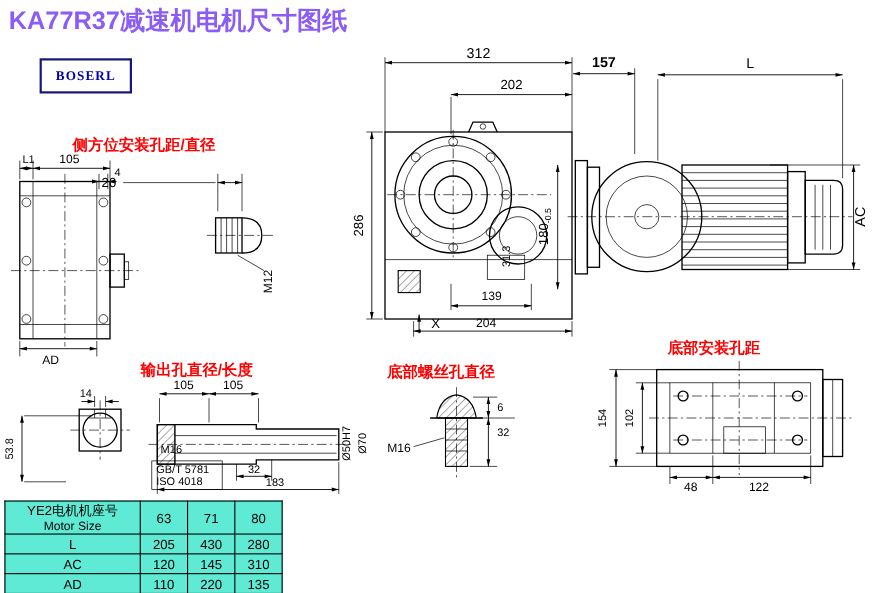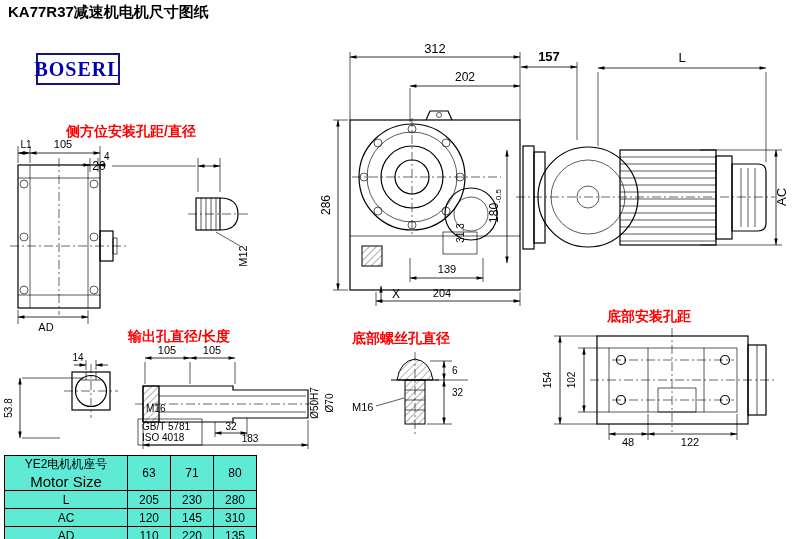--- a/index.html
+++ b/index.html
@@ -1,39 +1,39 @@
 <!DOCTYPE html>
 <html><head>
 <meta charset="utf-8">
 <style>
   html,body{margin:0;padding:0;}
   body{width:800px;height:539px;background:#ffffff;position:relative;overflow:hidden;
        font-family:"Liberation Sans",sans-serif;}
   .page{position:absolute;inset:0;background:#fff;}
-  .title{position:absolute;left:8px;top:3px;font-size:15px;font-weight:bold;color:#000000;
+  .title{position:absolute;left:8px;top:3px;font-size:23px;font-weight:bold;color:#8b5cf6;
          font-family:"Liberation Sans",sans-serif;}
   .logo{position:absolute;left:36px;top:53px;width:80px;height:28px;border:2px solid #15157a;
         display:flex;align-items:center;justify-content:center;
-        font-family:"Liberation Serif",serif;font-weight:bold;font-size:20px;color:#0000b0;
+        font-family:"Liberation Serif",serif;font-weight:bold;font-size:12px;color:#0000b0;
         letter-spacing:1px;background:#fff;}
   svg{position:absolute;left:0;top:0;}
   svg text{font-family:"Liberation Sans",sans-serif;fill:#000;}
   .b{fill:none;stroke:#000;stroke-width:1.2;}
   .t{fill:none;stroke:#000;stroke-width:0.65;}
   .d{fill:none;stroke:#000;stroke-width:0.8;}
   .cl{fill:none;stroke:#000;stroke-width:0.6;stroke-dasharray:9 3 2 3;}
   .h{fill:url(#hatch);stroke:#000;stroke-width:1;}
   .s10{font-size:10px;} .s11{font-size:11px;} .s12{font-size:12px;} .s13{font-size:13px;}
   .bold{font-weight:bold;}
   .red-label{font-size:14px;font-weight:bold;fill:#ff0000;}
   .dim-table{position:absolute;left:4px;top:455px;border-collapse:collapse;font-size:12px;
              background:#5eead4;color:#000;}
   .dim-table td{border:1px solid #000;text-align:center;padding:0 2px;height:17px;min-width:38px;}
   .dim-table td.lbl{width:118px;}
-  .dim-table .en{font-size:15px;}
+  .dim-table .en{font-size:11px;}
 </style>
 </head>
 <body>
 
 <div class="page">
 
   <div class="title">KA77R37减速机电机尺寸图纸</div>
   <div class="logo">BOSERL</div>
 
   <svg width="800" height="539" viewBox="0 0 800 539">
@@ -346,21 +346,21 @@
           <div>YE2电机机座号</div>
           <div class="en">Motor Size</div>
         </td>
         <td>63</td>
         <td>71</td>
         <td>80</td>
       </tr>
       <tr>
         <td class="lbl">L</td>
         <td>205</td>
-        <td>230</td>
+        <td>430</td>
         <td>280</td>
       </tr>
       <tr>
         <td class="lbl">AC</td>
         <td>120</td>
         <td>145</td>
         <td>310</td>
       </tr>
       <tr>
         <td class="lbl">AD</td>

